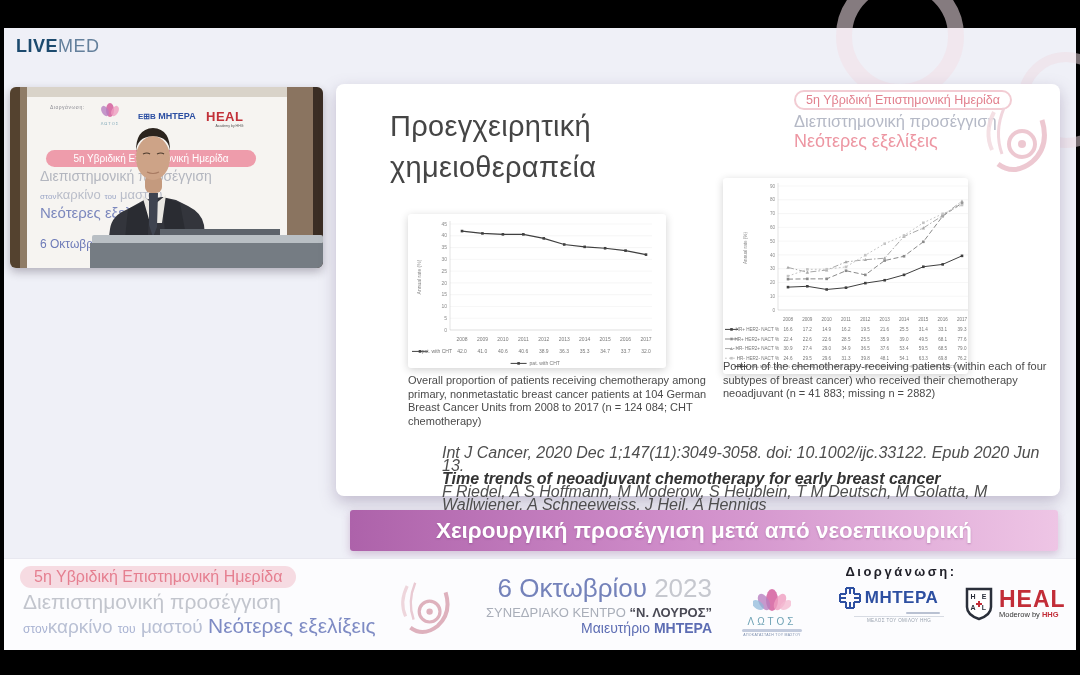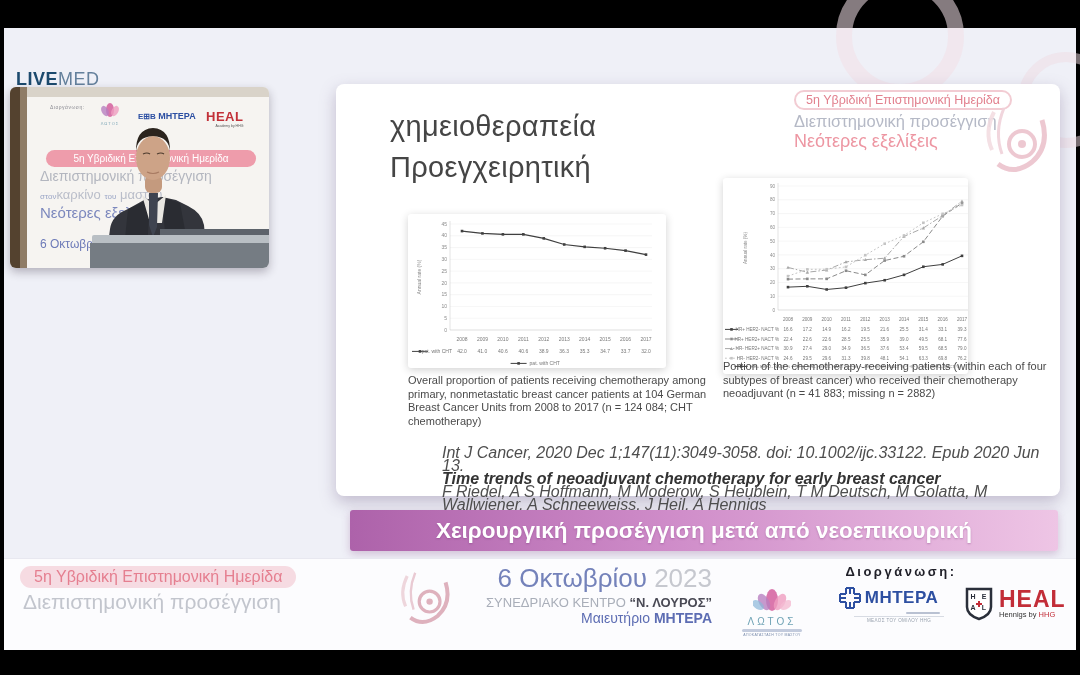--- a/index.html
+++ b/index.html
@@ -7,26 +7,26 @@
   body { font-family:"Liberation Sans", sans-serif; }
   #stage { position:relative; width:1080px; height:675px; background:#000; overflow:hidden; }
   #content-bg { position:absolute; left:4px; top:28px; width:1072px; height:622px; background:#eff0f7; }
 
   
   .deco-arc { position:absolute; border-radius:50%; pointer-events:none; }
   #deco1 { left:836px; top:-28px; width:128px; height:128px; border:16px solid #f3e0e7; opacity:.55; }
   #deco2 { left:1018px; top:52px; width:96px; height:96px; border:10px solid #f0dce4; opacity:.5; }
 
   
-  #livemed { position:absolute; left:16px; top:36px; font-size:18px; letter-spacing:.5px;margin-top:33px; }
+  #livemed { position:absolute; left:16px; top:36px; font-size:18px; letter-spacing:.5px; }
   #livemed .live { font-weight:bold; color:#1c4a6e; }
   #livemed .med  { font-weight:normal; color:#64809c; }
 
   
-  #video-card { position:absolute; left:10px; top:87px; width:259px; height:181px; border-radius:6px;
+  #video-card { position:absolute; left:10px; top:87px; width:313px; height:181px; border-radius:6px;
     overflow:hidden; background:#f6f4f1; box-shadow:0 4px 10px rgba(40,30,50,.3); }
   #video-card .ceiling { position:absolute; left:0; top:0; right:0; height:10px; background:#d9d3c9; }
   #video-card .wood-left  { position:absolute; left:0; top:0; width:10px; height:100%; background:#54422f; }
   #video-card .wood-left2 { position:absolute; left:10px; top:0; width:7px; height:100%; background:#8f7c66; }
   #video-card .wood-right { position:absolute; left:277px; top:0; width:26px; height:100%; background:#8a7460; }
   #video-card .wood-right2{ position:absolute; left:303px; top:0; width:10px; height:100%; background:#3a2d24; }
   .vb-text { position:absolute; white-space:nowrap; }
   #vb-organizer { left:40px; top:17px; font-size:5px; color:#8a8a92; letter-spacing:.5px; }
   #vb-lotus { left:86px; top:14px; width:28px; text-align:center; }
   #vb-lotus .nm { font-size:4px; color:#7fa8b8; letter-spacing:1px; }
@@ -82,21 +82,21 @@
 
   
   #footer { position:absolute; left:4px; top:558px; width:1072px; height:92px; background:#fcfcfe; border-top:1px solid #e8e8f0; }
   #footer-left { position:absolute; left:16px; top:7px; }
   #fl-pill { display:inline-block; background:#f6dbe2; color:#e57f90; font-size:16px; padding:2px 14px; border-radius:14px; }
   #fl-l1 { font-size:21px; color:#c2c5cd; margin:2px 0 0 3px; }
   #fl-l2 { font-size:19px; color:#b9c0d4; margin-left:3px; }
   #fl-l2 .sm { font-size:12px; color:#a8b2d2; }
   #fl-l2 .new { font-size:21px; color:#7e8bc4; }
 
-  #footer-center { position:absolute; left:392px; top:4px; width:330px; }
+  #footer-center { position:absolute; left:392px; top:14px; width:330px; }
   #fc-icon { position:absolute; left:0; top:8px; opacity:.85; }
   #fc-text { margin-left:64px; width:252px; text-align:right; }
   #fc-date { font-size:26px; }
   #fc-date .d { color:#7482ba; }
   #fc-date .y { color:#c6c8cf; }
   #fc-venue { font-size:13px; color:#a9aeb9; margin-top:1px; }
   #fc-venue .nm { color:#4a4a55; font-weight:bold; }
   #fc-hosp { font-size:14px; color:#5d6db3; }
   #fc-hosp .b { font-weight:bold; }
 
@@ -109,21 +109,21 @@
   .fr-lotos .sub1 { height:3px; width:60px; margin:2px auto 1px; background:#c3cbdd; border-radius:2px; }
   .fr-lotos .sub2 { font-size:3.5px; color:#7d8fae; letter-spacing:.3px; }
   .fr-mitera { width:112px; text-align:center; }
   .fr-mitera .row { display:flex; align-items:center; justify-content:center; gap:3px; }
   .fr-mitera .nm { font-size:17px; font-weight:bold; color:#2d4fa1; letter-spacing:.5px; }
   .fr-mitera .sub1 { height:2px; width:34px; margin:2px 4px 2px auto; background:#b9c1d2; border-radius:2px; }
   .fr-mitera .sub2 { font-size:4.5px; color:#97a0ad; border-top:1px solid #d7dbe3; padding-top:1px; margin-left:22px; letter-spacing:.4px;}
   .fr-heal { display:flex; align-items:center; gap:5px; }
   .fr-heal .nm { font-size:23px; font-weight:bold; color:#c22d38; line-height:.9; letter-spacing:1px; }
   .fr-heal .sub { font-size:7.5px; color:#333; }
-  .fr-heal .sub .hhg { color:#c22d38; font-weight:normal; }
+  .fr-heal .sub .hhg { color:#c22d38; font-weight:bold; }
 </style>
 </head>
 <body>
 
 <div id="stage">
   <div id="content-bg"></div>
   <div id="deco1" class="deco-arc"></div>
   <div id="deco2" class="deco-arc"></div>
 
   <div id="livemed">
@@ -176,22 +176,22 @@
 
       <rect x="150" y="142" width="120" height="13" fill="#5d636b"></rect>
       <rect x="82" y="148" width="231" height="9" rx="2" fill="#b9bfc4"></rect>
       <rect x="80" y="156" width="233" height="25" fill="#757c83"></rect>
     </svg>
   </div>
 
 
   <div id="slide">
     <div id="slide-title">
+      <div>Προεγχειρητική</div>
       <div>χημειοθεραπεία</div>
-      <div>Προεγχειρητική</div>
     </div>
     <div id="slide-head">
       <div><span id="sh-pill">5η Υβριδική Επιστημονική Ημερίδα</span></div>
       <div id="sh-l1">Διεπιστημονική προσέγγιση</div>
       <div id="sh-l3">Νεότερες εξελίξεις</div>
       <svg id="sh-icon" width="70" height="72" viewBox="0 0 70 72">
         <path d="M14,6 Q4,26 12,44" stroke="#f3dde2" stroke-width="4" fill="none"></path>
         <path d="M24,2 Q14,26 22,48" stroke="#f0d2da" stroke-width="3" fill="none"></path>
         <path d="M62,14 Q70,40 52,56 Q34,70 18,58" stroke="#ecc3cd" stroke-width="5" fill="none"></path>
         <circle cx="42" cy="38" r="13" stroke="#ecc3cd" stroke-width="4" fill="none"></circle>
@@ -416,20 +416,25 @@
       <div>F Riedel, A S Hoffmann, M Moderow, S Heublein, T M Deutsch, M Golatta, M Wallwiener, A Schneeweiss, J Heil, A Hennigs</div>
     </div>
   </div>
 
   <div id="purple-banner">Χειρουργική προσέγγιση μετά από νεοεπικουρική χημειοθεραπεία</div>
 
   <div id="footer">
     <div id="footer-left">
       <span id="fl-pill">5η Υβριδική Επιστημονική Ημερίδα</span>
       <div id="fl-l1">Διεπιστημονική προσέγγιση</div>
+      <div id="fl-l2">
+        <span class="sm">στον</span><span>καρκίνο</span>
+        <span class="sm">του</span> <span>μαστού</span>
+        <span class="new">Νεότερες εξελίξεις</span>
+      </div>
     </div>
 
     <div id="footer-center">
       <svg id="fc-icon" width="56" height="58" viewBox="0 0 70 72">
         <path d="M14,6 Q4,26 12,44" stroke="#ecd0d7" stroke-width="4" fill="none"></path>
         <path d="M24,2 Q14,26 22,48" stroke="#e6c2cc" stroke-width="3" fill="none"></path>
         <path d="M62,14 Q70,40 52,56 Q34,70 18,58" stroke="#d9a4b2" stroke-width="5" fill="none"></path>
         <circle cx="42" cy="38" r="13" stroke="#d9a4b2" stroke-width="4" fill="none"></circle>
         <circle cx="42" cy="38" r="4" fill="#d9a4b2"></circle>
       </svg>
@@ -483,19 +488,19 @@
           <svg width="30" height="36" viewBox="0 0 30 36">
             <path d="M3,3 h24 v18 q0,8 -12,12 q-12,-4 -12,-12 Z" fill="#fff" stroke="#2a2f3a" stroke-width="2.5"></path>
             <text x="9" y="13" font-size="7" font-weight="bold" fill="#2a2f3a" text-anchor="middle">H</text>
             <text x="20" y="13" font-size="7" font-weight="bold" fill="#2a2f3a" text-anchor="middle">E</text>
             <text x="9" y="24" font-size="7" font-weight="bold" fill="#2a2f3a" text-anchor="middle">A</text>
             <text x="20" y="24" font-size="7" font-weight="bold" fill="#2a2f3a" text-anchor="middle">L</text>
             <path d="M14,15 h2 v2 h2 v2 h-2 v2 h-2 v-2 h-2 v-2 h2 Z" fill="#c22d38"></path>
           </svg>
           <div>
             <div class="nm">HEAL</div>
-            <div class="sub"><span>Hennigs by </span><span class="hhg">HHG</span></div>
+            <div class="sub"><span>Moderow by </span><span class="hhg">HHG</span></div>
           </div>
         </div>
       </div>
     </div>
   </div>
 </div>
 
 </body></html>

